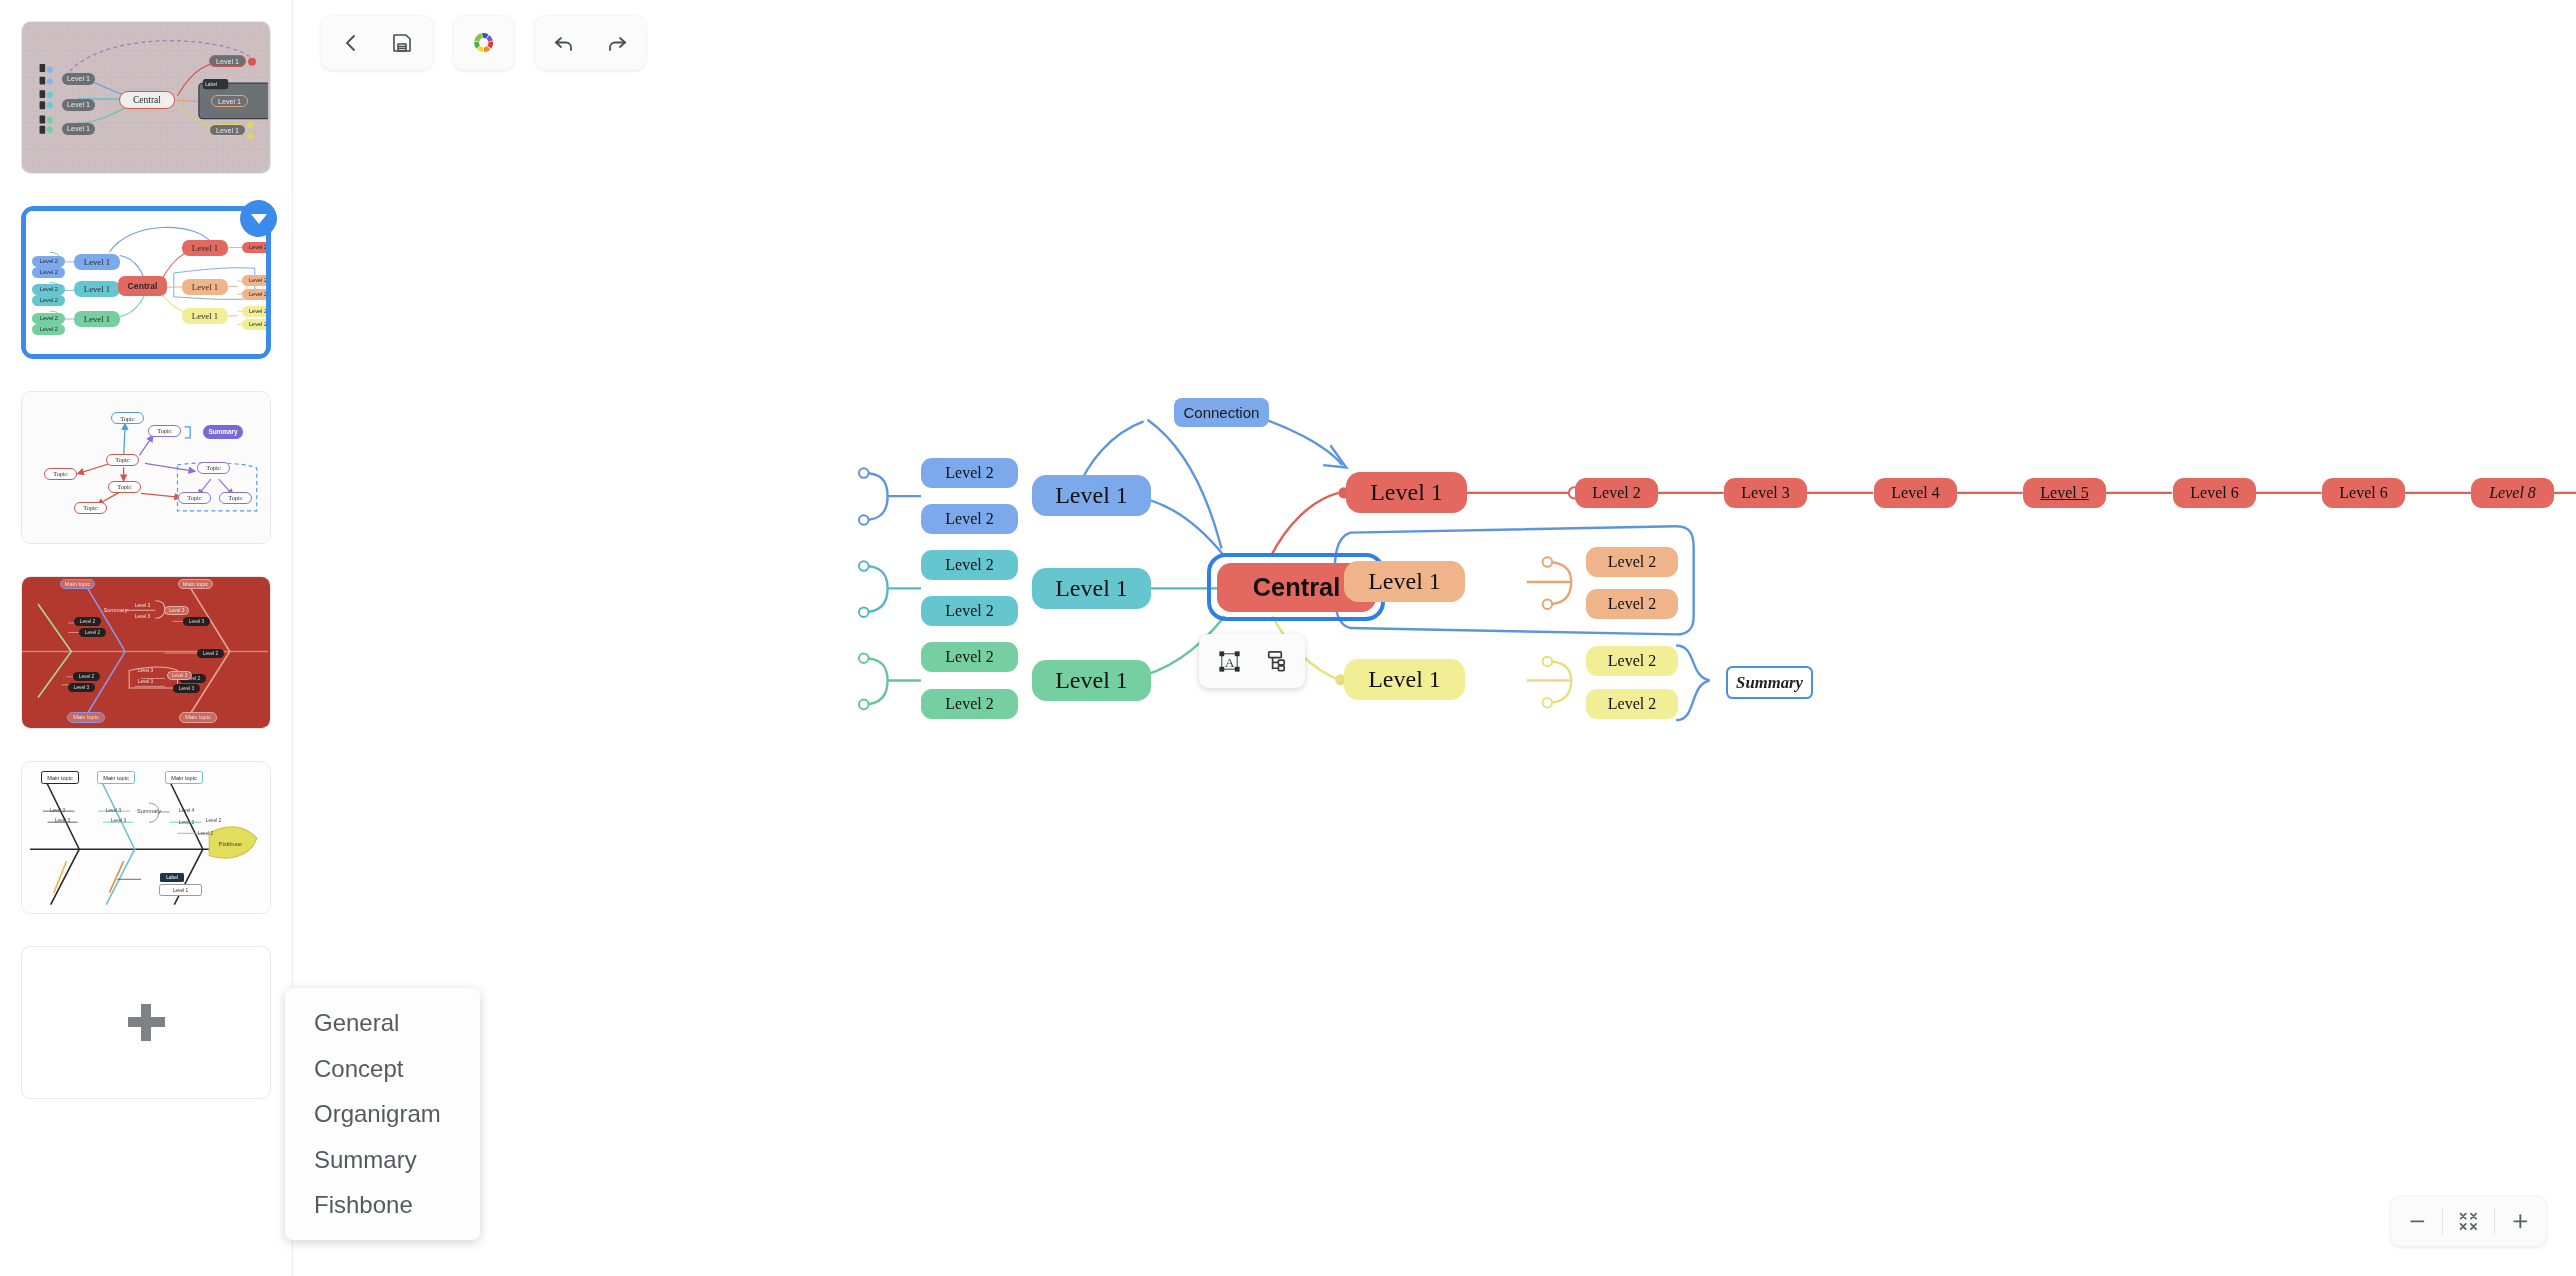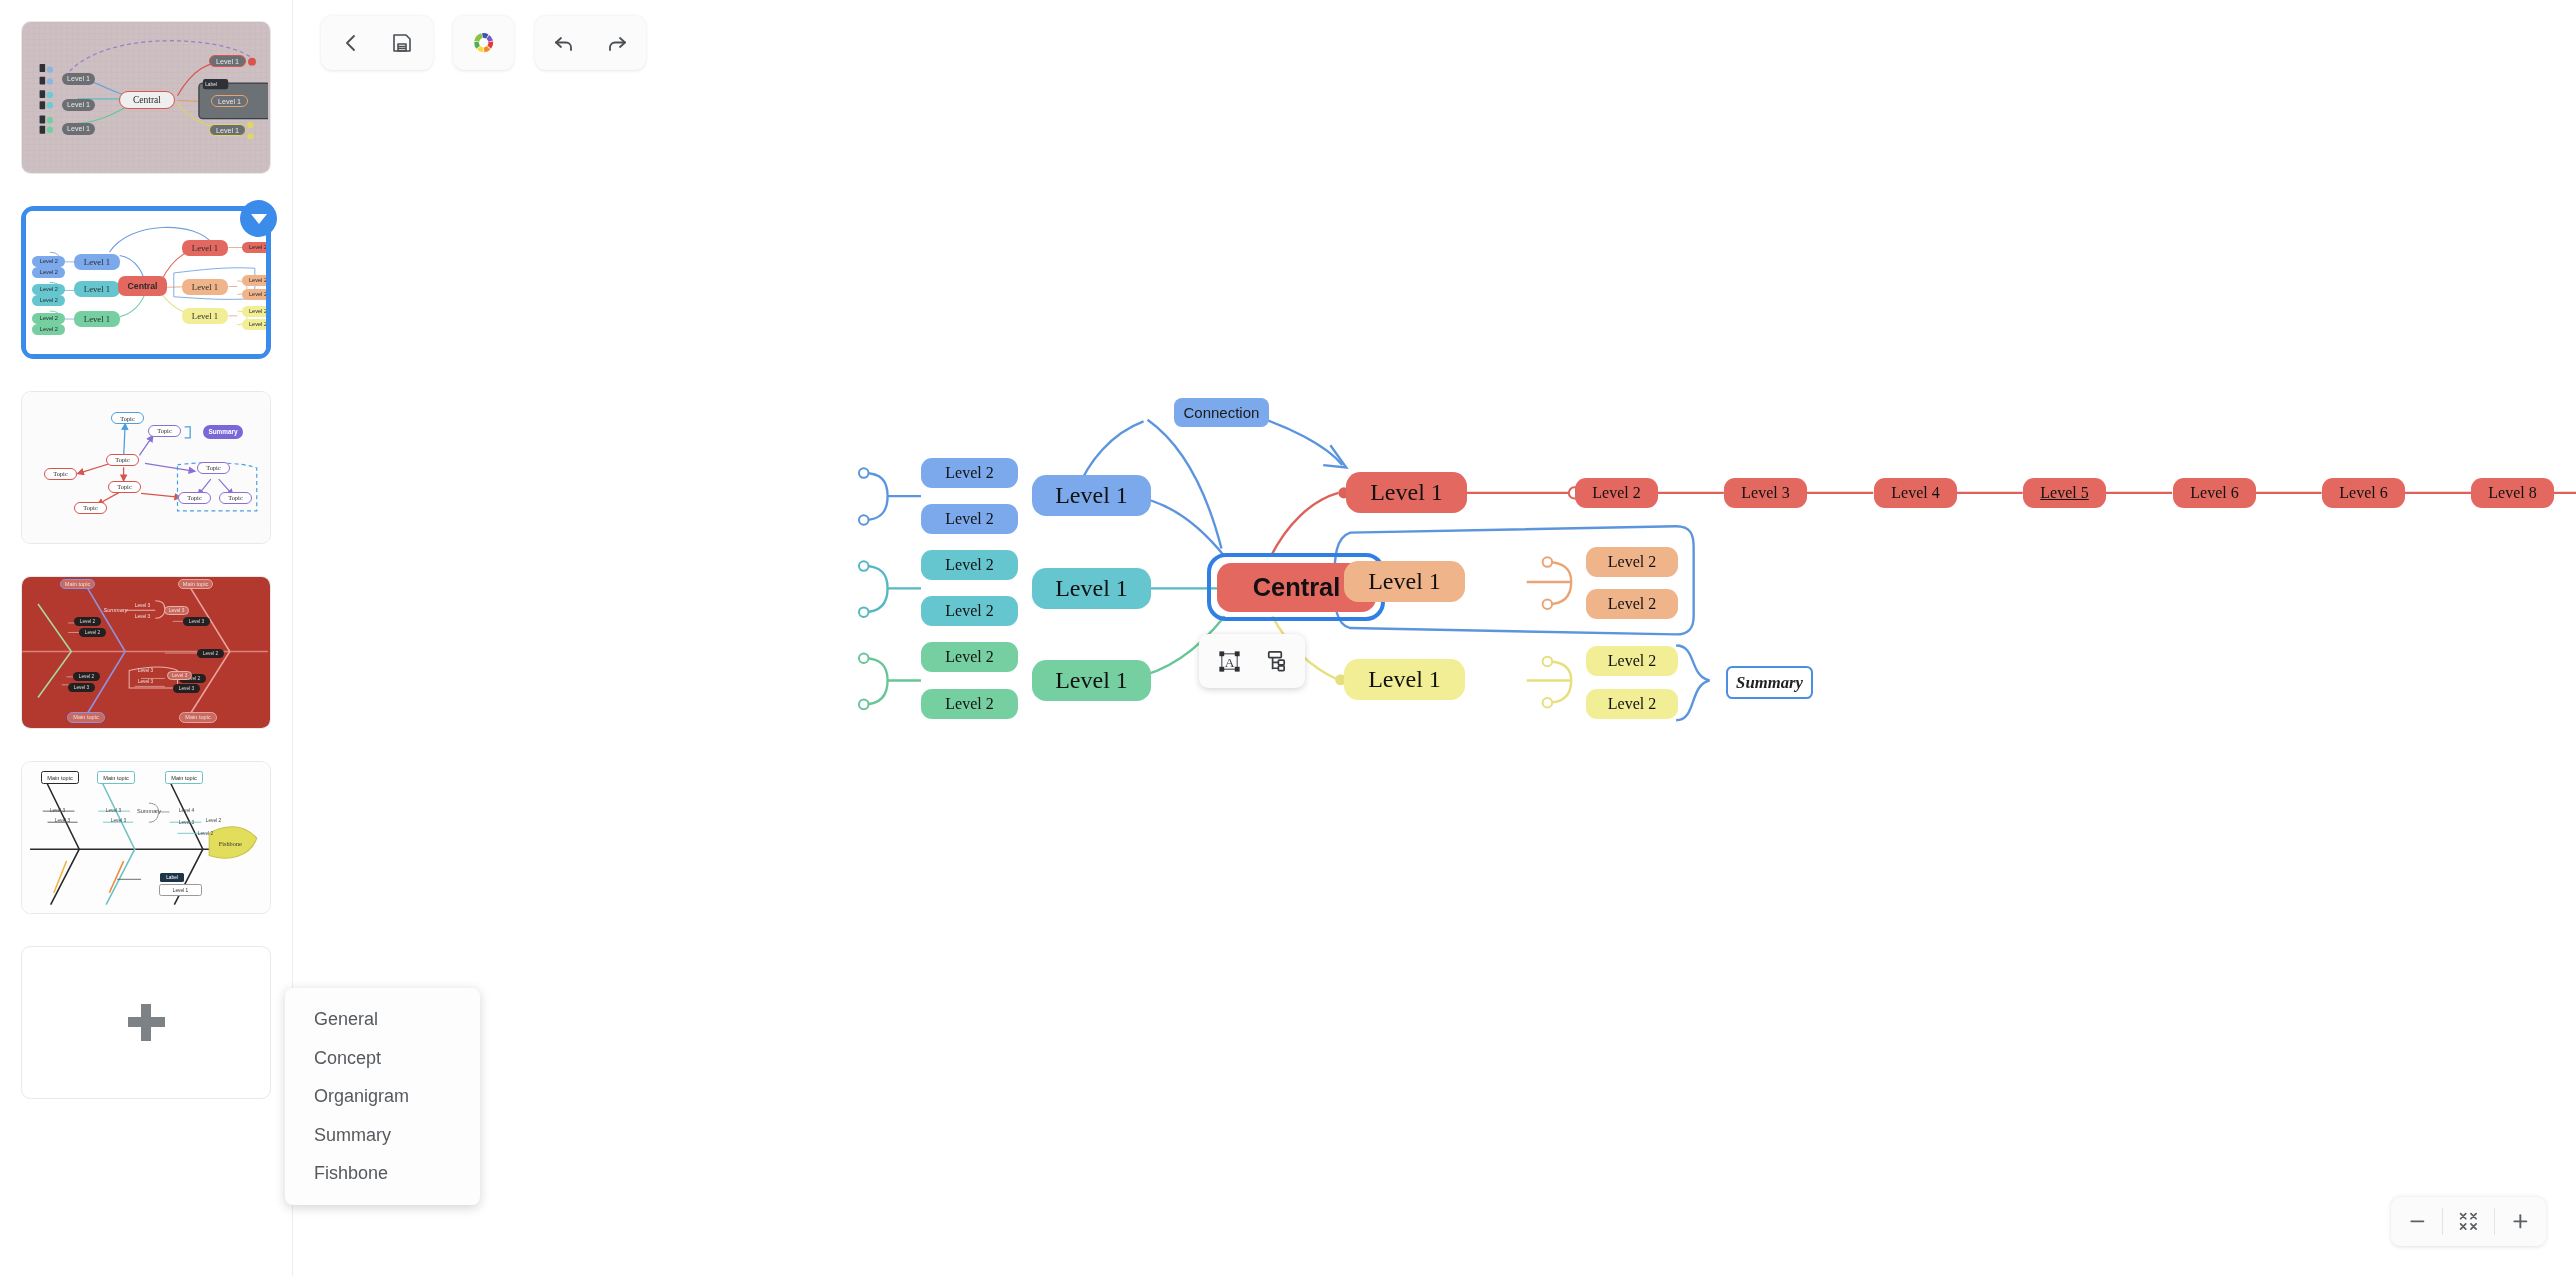--- a/index.html
+++ b/index.html
@@ -122,21 +122,21 @@
   #node-toolbar .nt-btn { width: 38px; height: 38px; display:flex; align-items:center; justify-content:center; cursor:pointer; border-radius:6.4px; }
 
   
   #type-menu {
     position: absolute; left: 285px; top: 988px;
     width: 195px; background: #fdfdfd;
     border-radius: 8px; box-shadow: 0 2.4px 11px rgba(0,0,0,.17);
     padding: 12.7px 0; z-index: 60;
   }
   .menu-item {
-    padding: 8.7px 29px; font-size: 18px; color: #555a5f;
+    padding: 8.7px 29px; font-size: 24px; color: #555a5f;
     cursor: pointer; font-family: "Liberation Sans", sans-serif;
   }
 
   
   #zoom-ctl {
     position: absolute; right: 30px; bottom: 30px;
     background: #fbfbfb; border-radius: 9.5px;
     box-shadow: 0 0.8px 4px rgba(0,0,0,.12);
     display: flex; align-items: center; height: 49px; z-index: 40;
   }
@@ -521,21 +521,21 @@
     <div class="sel-ring" style="left:914px; top:553px; width:178px; height:68px;"></div>
     <div class="node central" style="left:924px; top:563px; width:159px; background:#e3685f;">Central</div>
 
     <div class="node lvl1" style="left:1053px; top:472px; width:121px; background:#e3685f;">Level 1</div>
     <div class="node lvl2" style="left:1282px; top:478px; width:83px; background:#e3685f;">Level 2</div>
     <div class="node lvl2" style="left:1431px; top:478px; width:83px; background:#e3685f;">Level 3</div>
     <div class="node lvl2" style="left:1581px; top:478px; width:83px; background:#e3685f;">Level 4</div>
     <div class="node lvl2" style="left:1730px; top:478px; width:83px; background:#e3685f;text-decoration:underline;">Level 5</div>
     <div class="node lvl2" style="left:1880px; top:478px; width:83px; background:#e3685f;">Level 6</div>
     <div class="node lvl2" style="left:2029px; top:478px; width:83px; background:#e3685f;">Level 6</div>
-    <div class="node lvl2" style="left:2178px; top:478px; width:83px; background:#e3685f;">Level 8</div>
+    <div class="node lvl2" style="left:2178px; top:478px; width:83px; background:#e3685f;font-style:italic;">Level 8</div>
 
     <div class="node lvl1" style="left:1051px; top:561px; width:121px; background:#f0b48a;">Level 1</div>
     <div class="node lvl2" style="left:1293px; top:547px; width:92px; background:#f0b48a;">Level 2</div>
     <div class="node lvl2" style="left:1293px; top:589px; width:92px; background:#f0b48a;">Level 2</div>
 
     <div class="node lvl1" style="left:1051px; top:659px; width:121px; background:#f2ee96;">Level 1</div>
     <div class="node lvl2" style="left:1293px; top:646px; width:92px; background:#f2ee96;">Level 2</div>
     <div class="node lvl2" style="left:1293px; top:689px; width:92px; background:#f2ee96;">Level 2</div>
     <div class="summary-box" style="left:1433px; top:666px; width:87px;">Summary</div>
 

